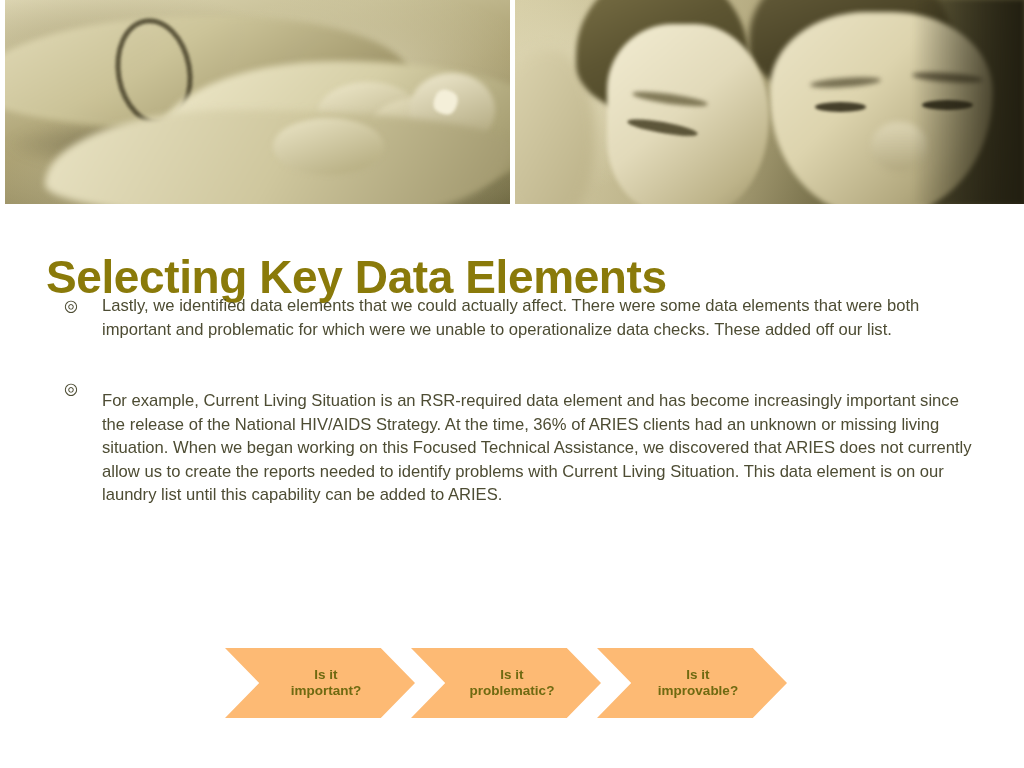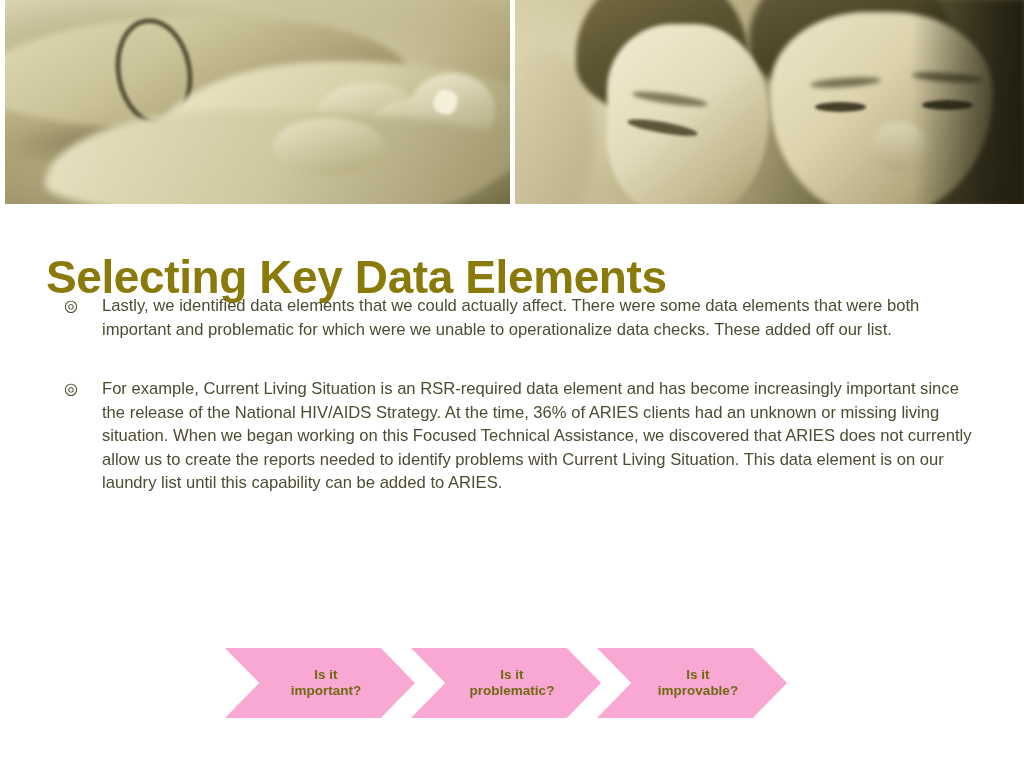--- a/index.html
+++ b/index.html
@@ -263,35 +263,35 @@
     line-height: 23.5px;
     color: #4d4c33;
     text-align: left;
     padding-left: 6px;
     box-sizing: border-box;
   }
   .bullet-text {
     flex: 1 1 auto;
   }
   .bullet-text.p1 { max-width: 860px; }
-  .bullet-text.p2 { max-width: 880px; }
+  .bullet-text.p2 { max-width: 880px; margin-top: 12px; }
 
   
   .chevrons {
     position: absolute;
     left: 225px;
     top: 648px;
     display: flex;
     align-items: stretch;
   }
   .chevron {
     position: relative;
     width: 190px;
     height: 70px;
-    background: #f9a8d4;
+    background: #fdba74;
     clip-path: polygon(0 0, 82% 0, 100% 50%, 82% 100%, 0 100%, 18% 50%);
     display: flex;
     align-items: center;
     justify-content: center;
     margin-right: -4px;
   }
   .chevron:first-child {
     clip-path: polygon(0 0, 82% 0, 100% 50%, 82% 100%, 0 100%, 18% 50%);
   }
   .chevron-label {

